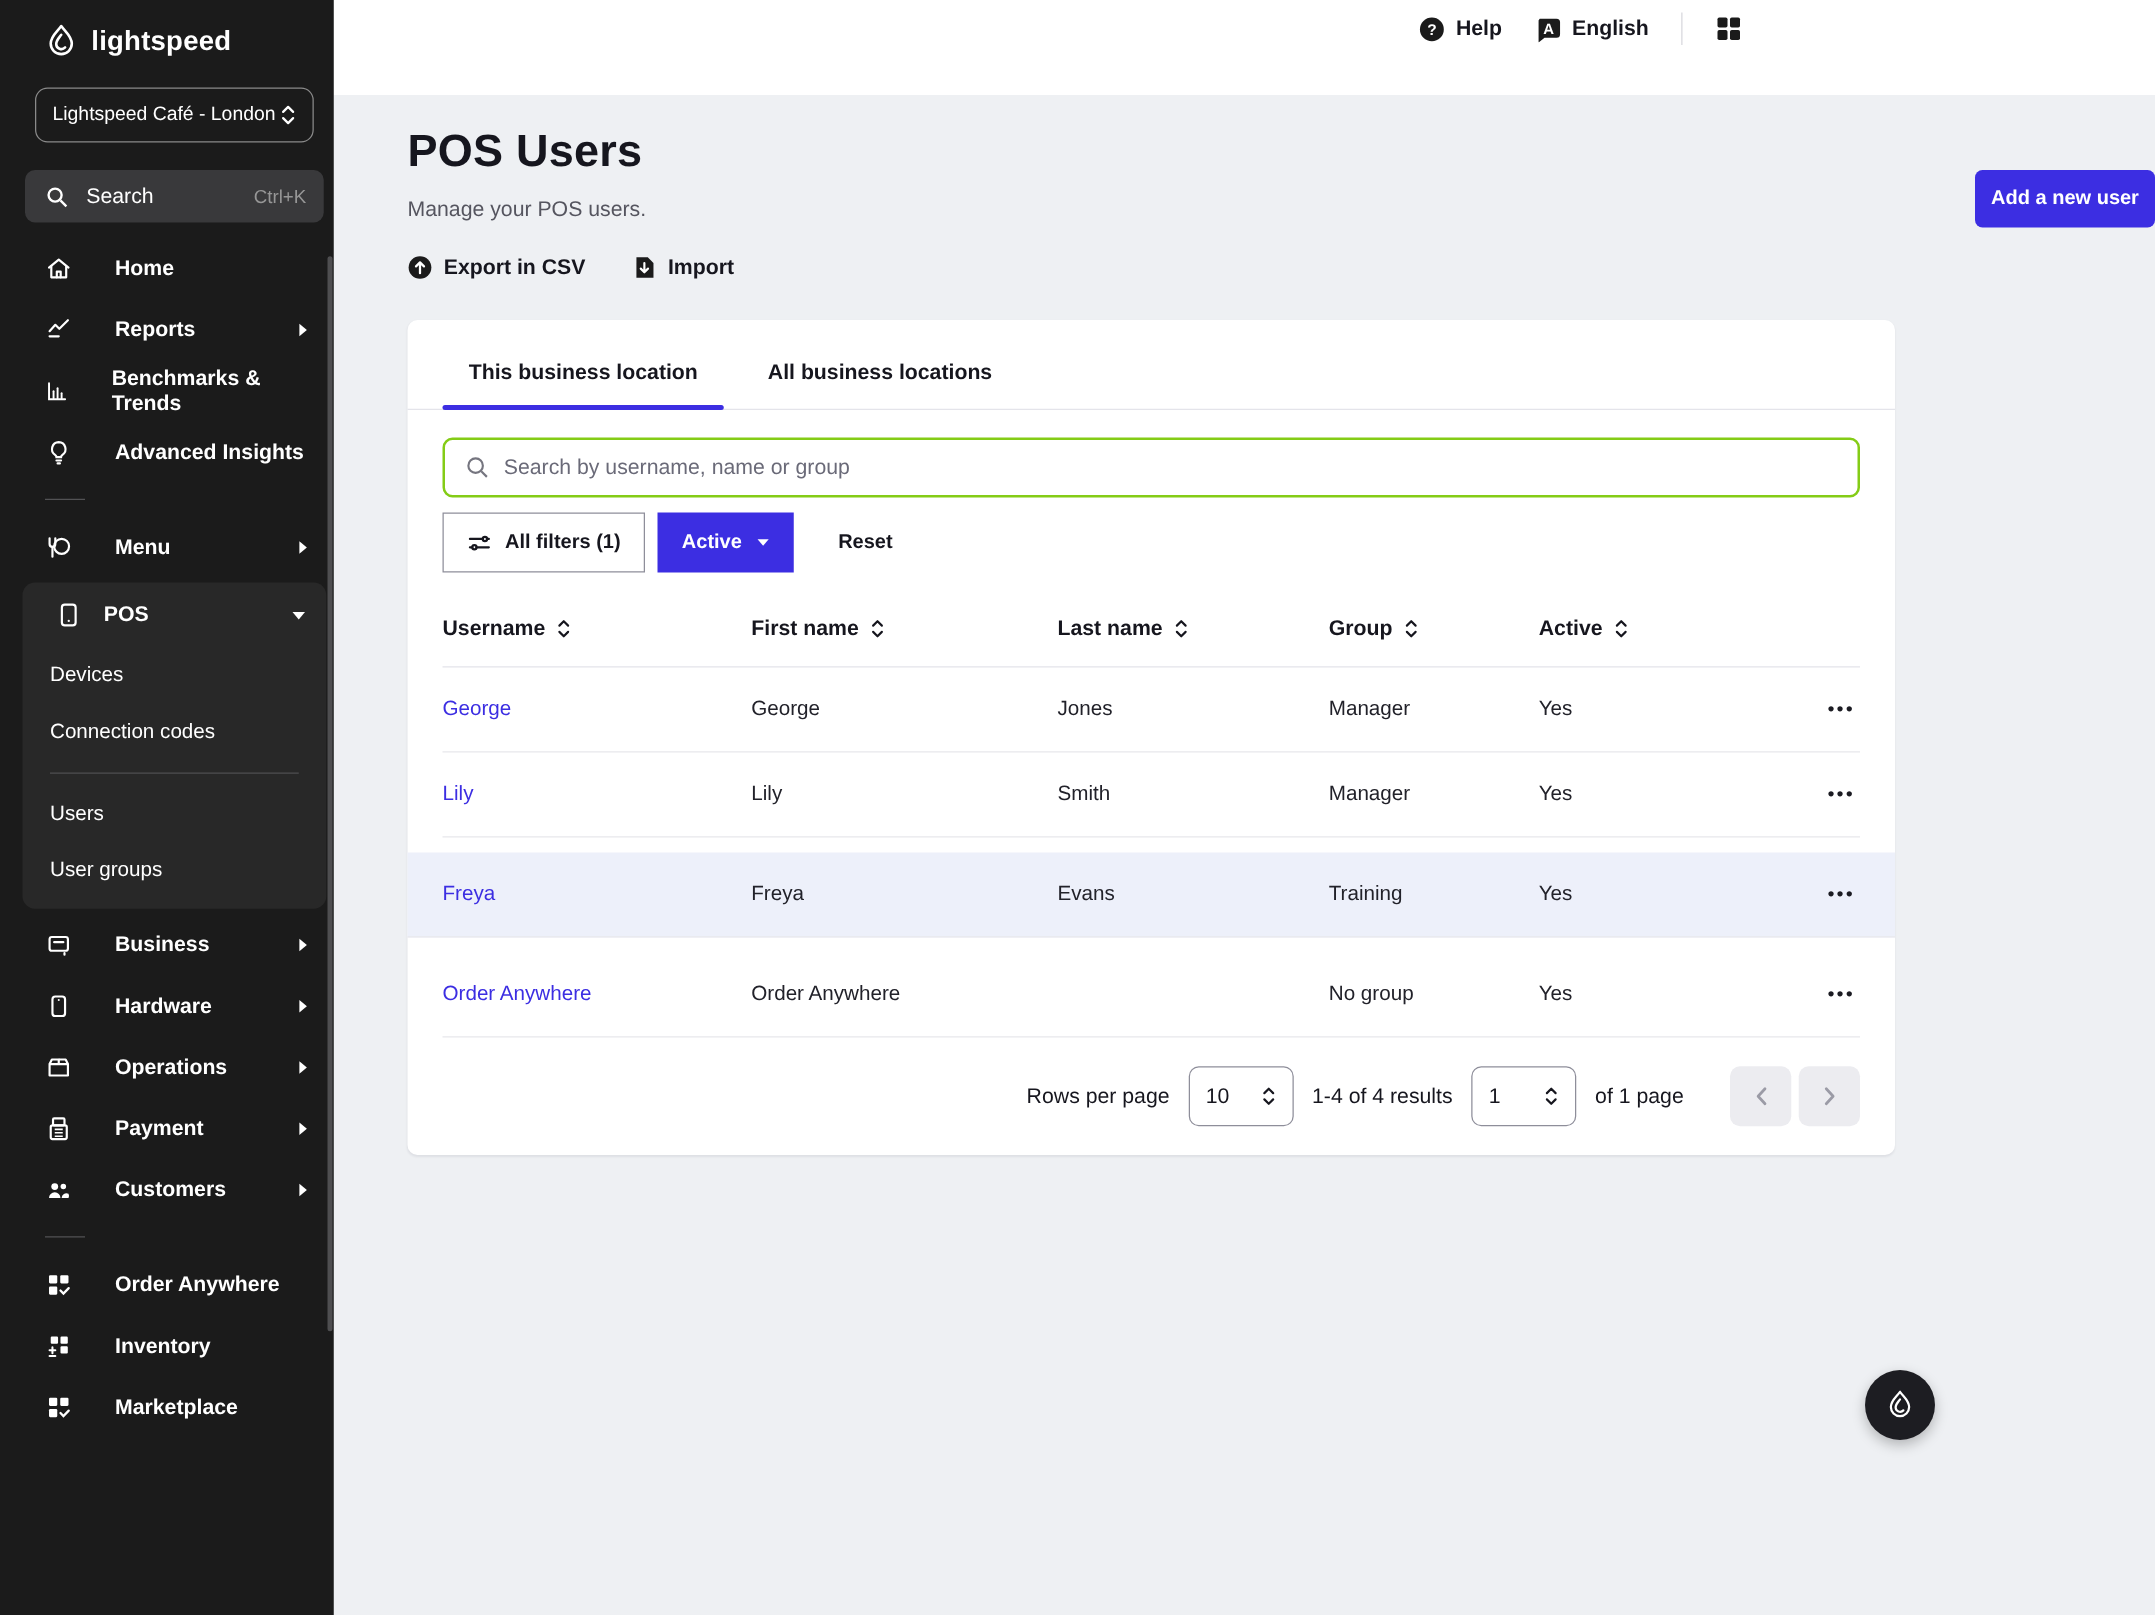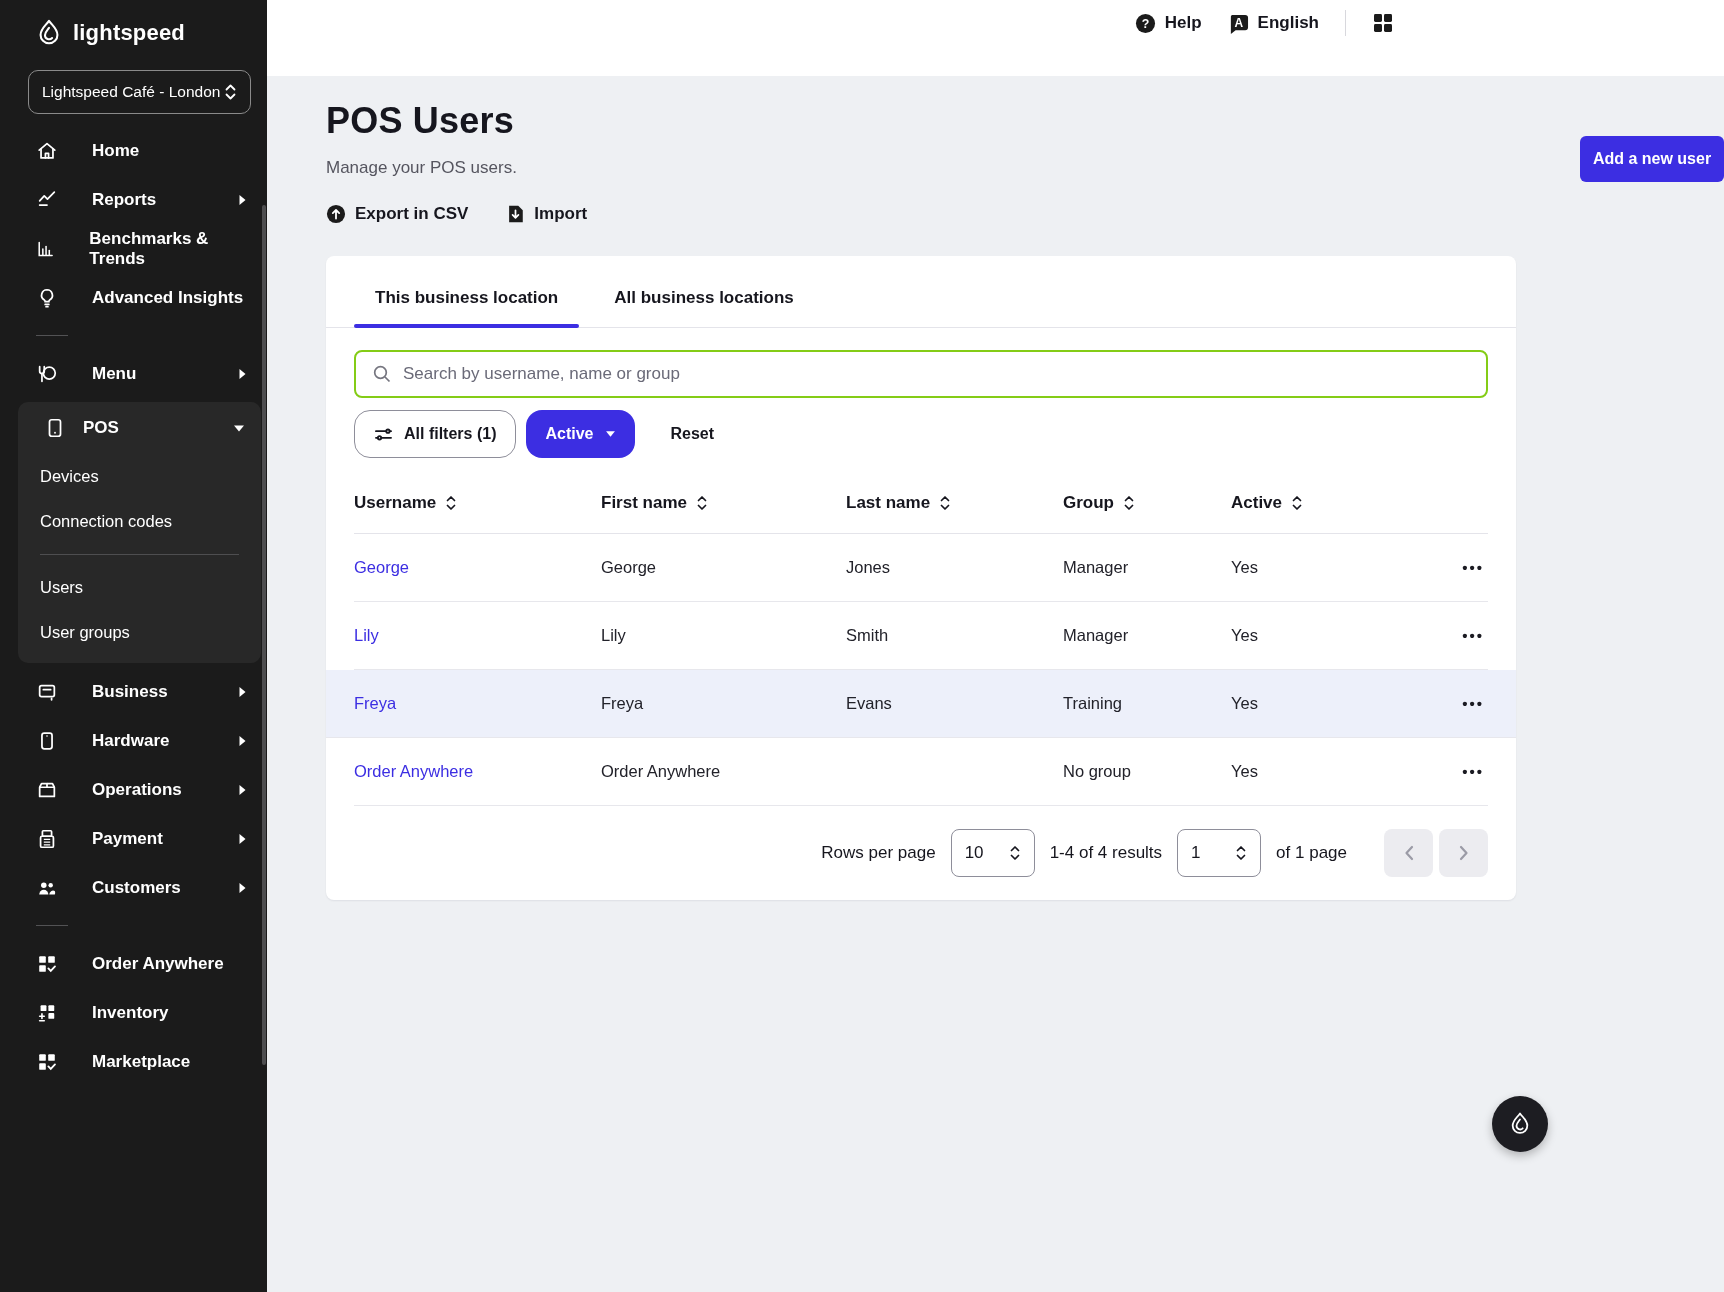--- a/index.html
+++ b/index.html
@@ -64,31 +64,31 @@
   .tab.active::after { content:""; position:absolute; left:0; right:0; bottom:-1px; height:4px;
     background:var(--accent,#3c2ee2); border-radius:3px; }
 
   .search-box { margin-top:22px; height:48px; border:2px solid #84cc16; border-radius:8px;
     display:flex; align-items:center; padding:0 16px; }
   .search-box input { border:none; outline:none; flex:1; margin-left:11px;
     font-family:inherit; font-size:17px; color:#16161e; }
   .search-box input::placeholder { color:#6a6a78; }
 
   .filter-row { margin-top:12px; display:flex; align-items:center; gap:10px; }
-  .btn { height:48px; border-radius:16px; display:flex; align-items:center; gap:11px;
+  .btn { height:48px; border-radius:0; display:flex; align-items:center; gap:11px;
     font-family:inherit; font-size:16px; font-weight:700; cursor:pointer; }
   .btn-outline { background:#fff; border:1px solid #8e8e9a; padding:0 19px; color:#16161e; }
   .btn-primary { background:var(--accent,#3c2ee2); border:none; color:#fff; padding:0 19px; }
   .btn-text { background:none; border:none; padding:0 20px; margin-left:6px; color:#16161e; }
 
   .tgrid { display:grid; grid-template-columns:247px 245px 217px 168px 1fr 56px; align-items:center; }
   .thead { height:62px; font-size:17px; font-weight:700; border-bottom:1px solid #e4e4ea; margin-top:14px; }
   .th { display:flex; align-items:center; gap:9px; cursor:pointer; }
   .trow { height:68px; font-size:16.5px; border-bottom:1px solid #e7e7ec; }
-  .trow.hl { background:var(--highlight-row,#edf0fa); margin:0 -28px; padding:0 28px; }
+  .trow.hl { background:var(--highlight-row,#edf0fa); margin:12px -28px; padding:0 28px; }
   .cell-link { color:var(--accent,#3c2ee2); cursor:pointer; }
   .cell { color:#22222a; }
   .row-menu { justify-self:end; color:#1b1b22; font-size:15px; letter-spacing:2px; font-weight:700; cursor:pointer; padding:4px; }
 
   .pagination { height:94px; display:flex; align-items:center; justify-content:flex-end; gap:15px; font-size:17px; }
   .spin-box { width:84px; height:48px; border:1px solid #8e8e9a; border-radius:8px;
     display:flex; align-items:center; justify-content:space-between; padding:0 13px; cursor:pointer; }
   .pager { display:flex; gap:6px; margin-left:22px; }
   .pg-btn { width:49px; height:48px; border:none; border-radius:8px; background:#ececf0;
     display:flex; align-items:center; justify-content:center; cursor:pointer; }
@@ -110,20 +110,28 @@
   </div>
 
   <div class="loc-box">
     <span>Lightspeed Café - London</span>
     <svg class="updown" width="13" height="18" viewBox="0 0 13 18" fill="none" stroke="#fff" stroke-width="1.8" stroke-linecap="round" stroke-linejoin="round">
       <path d="M2.5 6.5 L6.5 2.5 L10.5 6.5"></path>
         <path d="M2.5 11.5 L6.5 15.5 L10.5 11.5"></path>
     </svg>
   </div>
 
+  <div class="sb-search">
+    <svg width="19" height="19" viewBox="0 0 20 20" fill="none" stroke="#fff" stroke-width="2">
+        <circle cx="8.5" cy="8.5" r="5.5"></circle>
+        <path d="M13 13 L18 18"></path>
+      </svg>
+    <span class="sb-search-label">Search</span>
+    <span class="sb-search-kbd">Ctrl+K</span>
+  </div>
 
   <nav>
     <div class="sb-item">
       <svg width="22" height="22" viewBox="0 0 24 24" fill="none" stroke="#fff" stroke-width="1.9" stroke-linecap="round" stroke-linejoin="round">
           <path d="M3.5 11 L12 4 L20.5 11"></path>
           <path d="M5.5 10 V19.5 H18.5 V10"></path>
           <path d="M10.3 19.5 V14.5 H13.7 V19.5"></path>
         </svg>
       <span>Home</span>
     </div>

